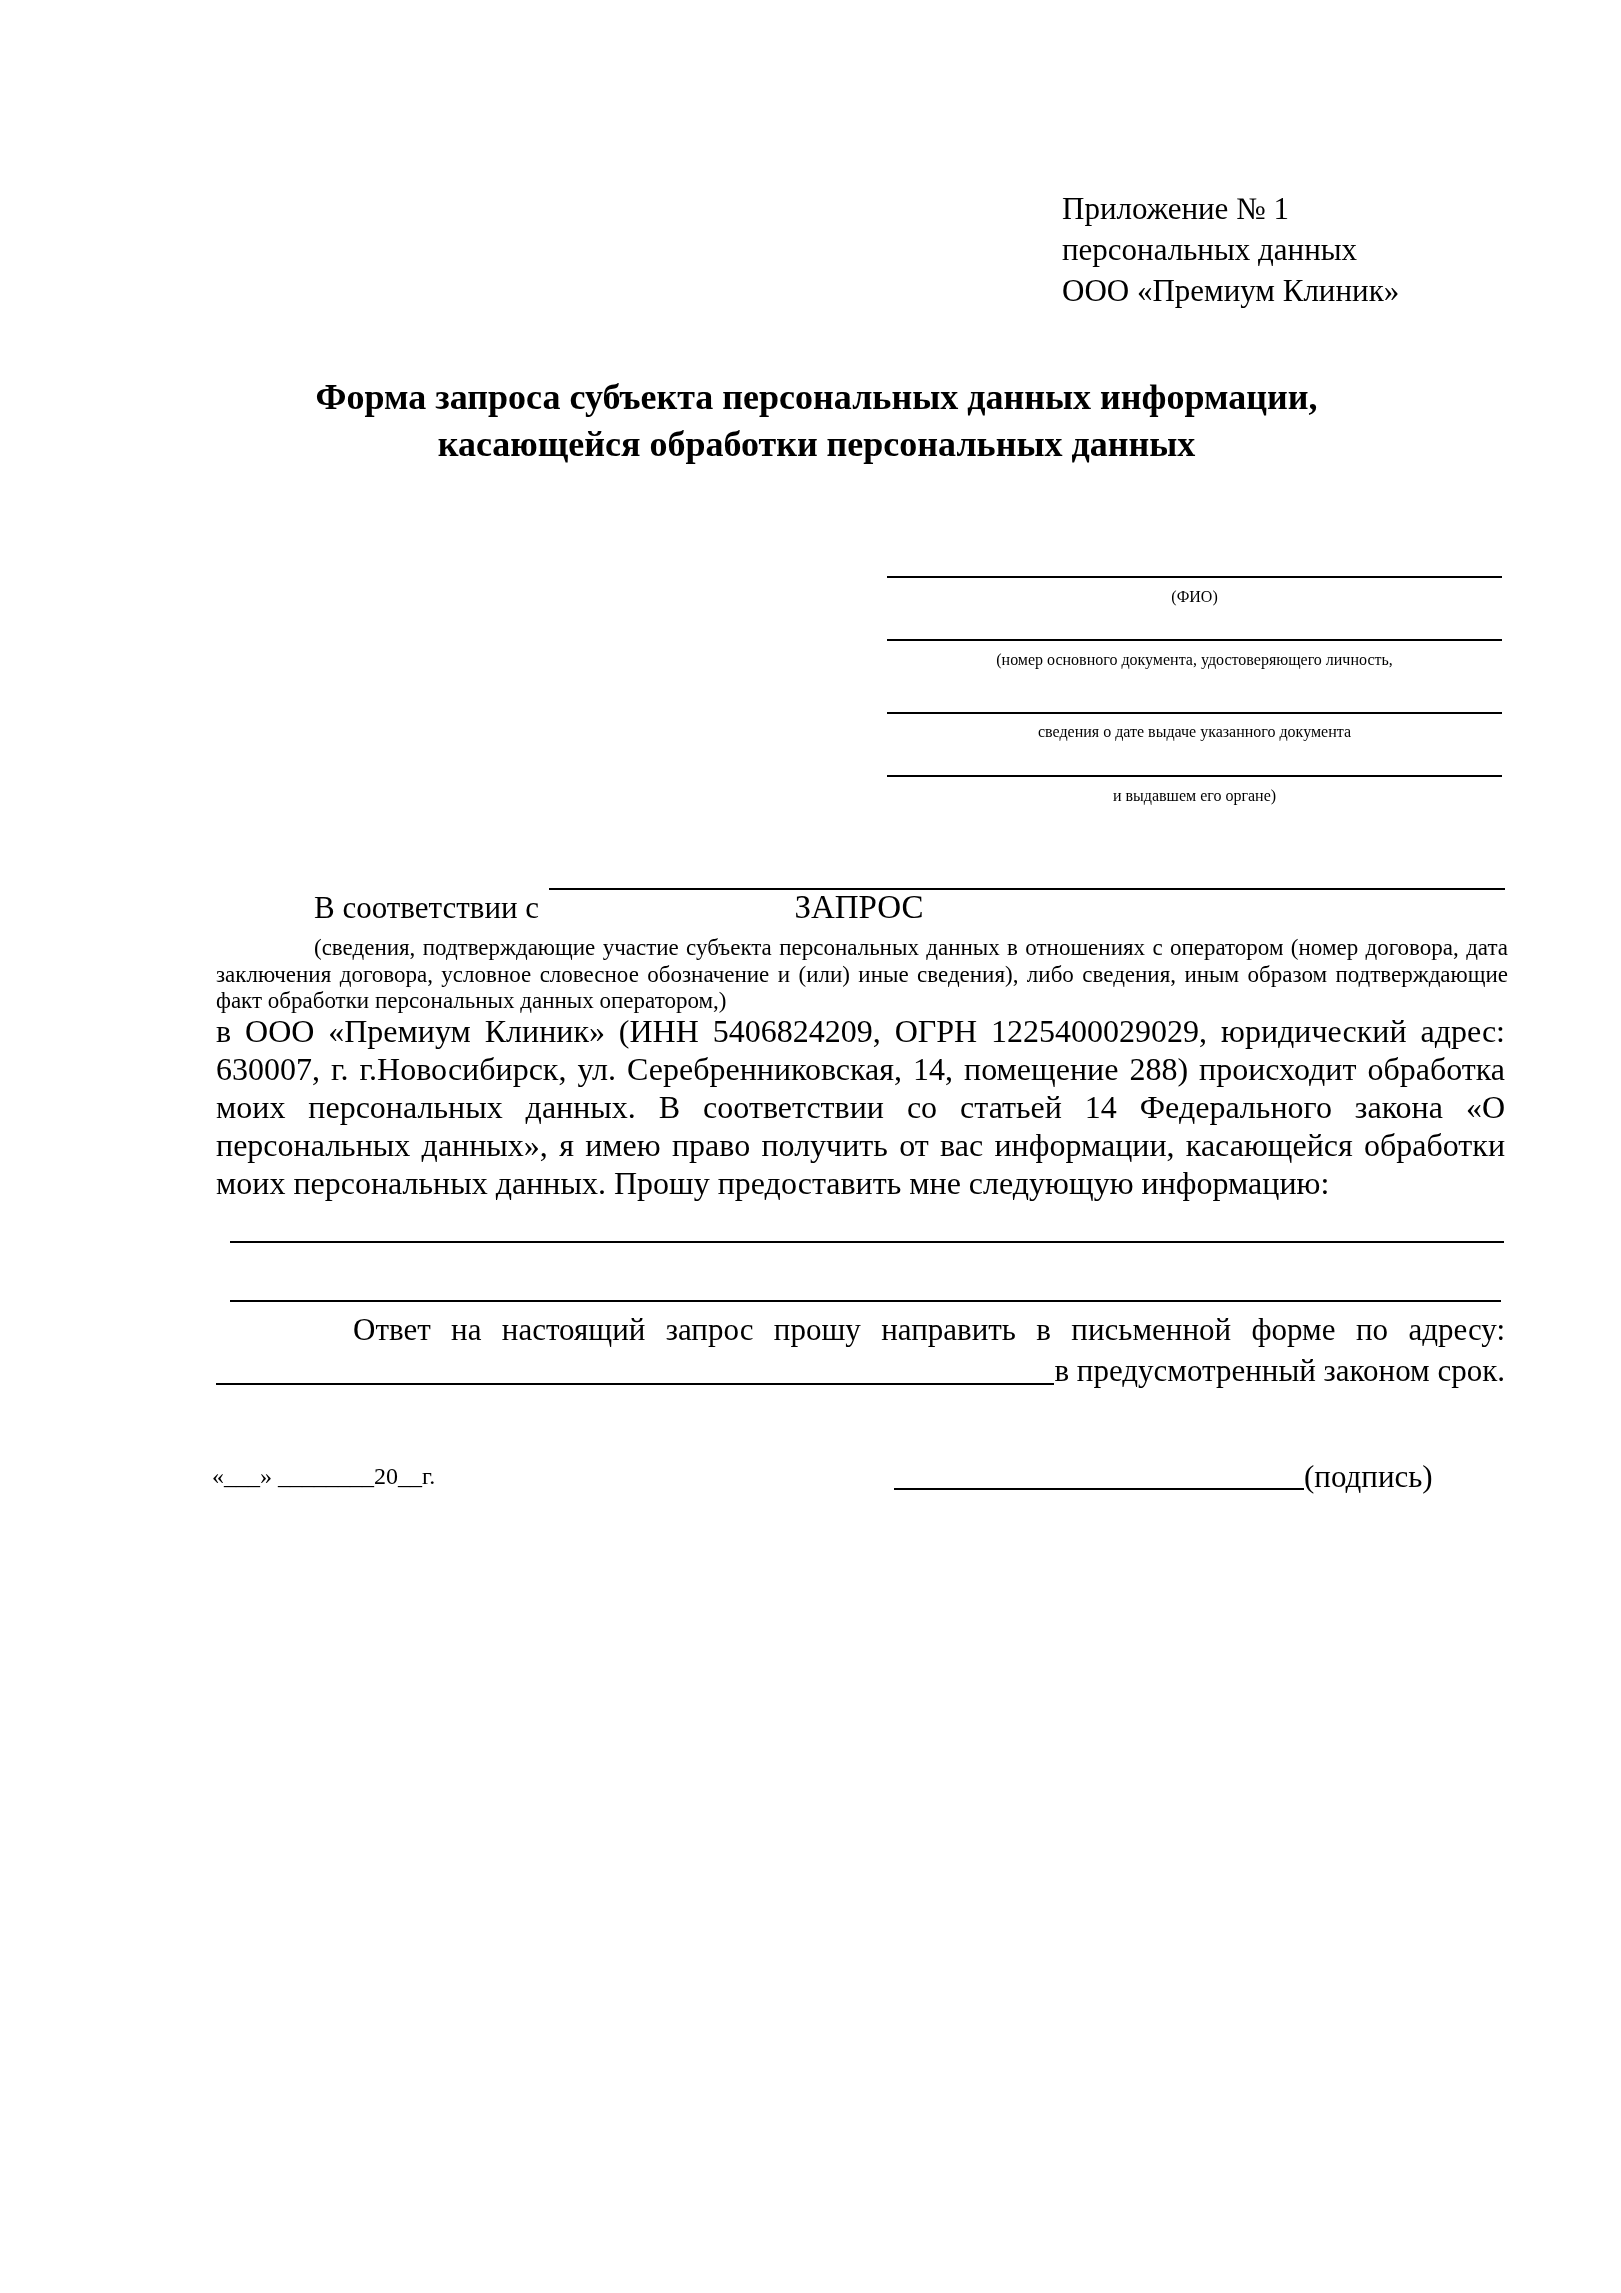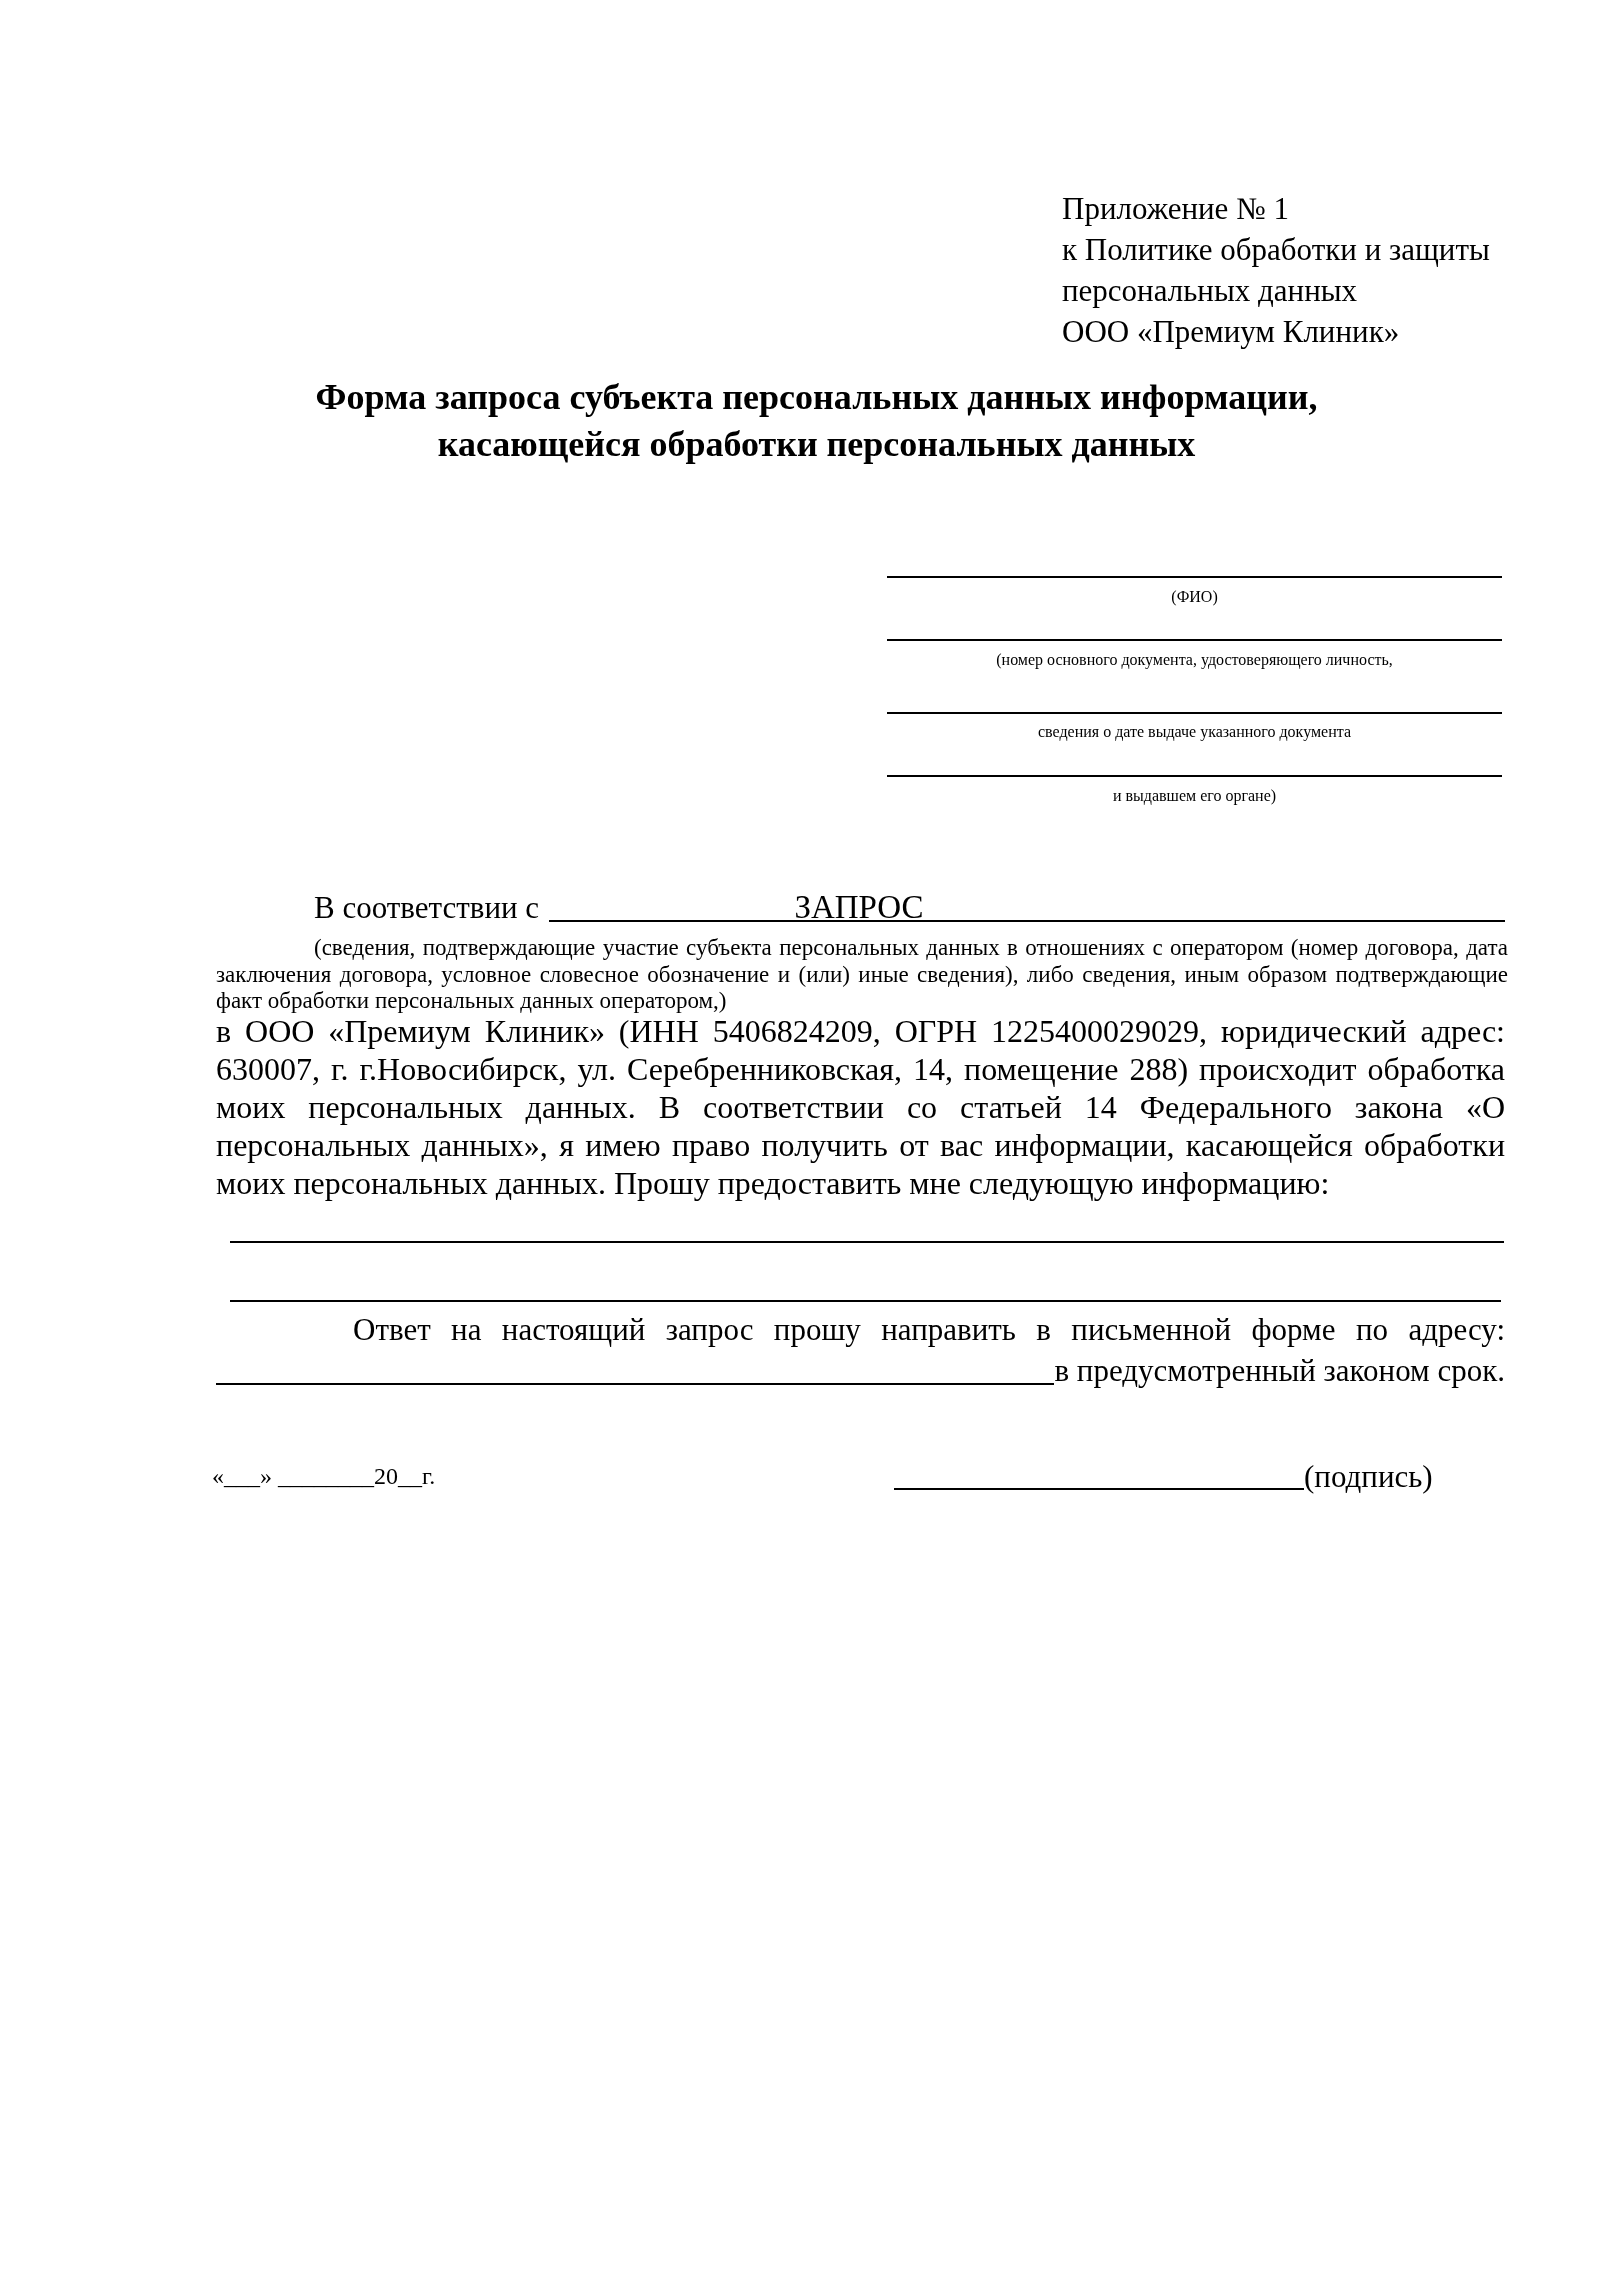--- a/index.html
+++ b/index.html
@@ -62,21 +62,21 @@
     width: 1286px;
     text-align: center;
     font-size: 33px;
     margin-top: 36px;
   }
   .intro-row {
     left: 216px;
     top: 888px;
     width: 1289px;
     display: flex;
-    align-items: flex-end;
+    align-items: flex-start;
     font-size: 31px;
     line-height: 39px;
   }
   .intro-row .lead {
     white-space: nowrap;
     padding-left: 98px;
     padding-right: 9.8px;
   }
   .fill-line {
     flex: 1 1 auto;
@@ -144,21 +144,20 @@
   }
   .sig-caption { white-space: nowrap; }
 </style>
 </head>
 <body>
 
 <div class="page">
 
   <div class="abs appendix-note">
     <div>Приложение № 1</div>
-    <div>к Политике обработки и защиты</div>
     <div>персональных данных</div>
     <div>ООО «Премиум Клиник»</div>
   </div>
 
   <div class="abs doc-title">
     <div>Форма запроса субъекта персональных данных информации,</div>
     <div>касающейся обработки персональных данных</div>
   </div>
 
 

